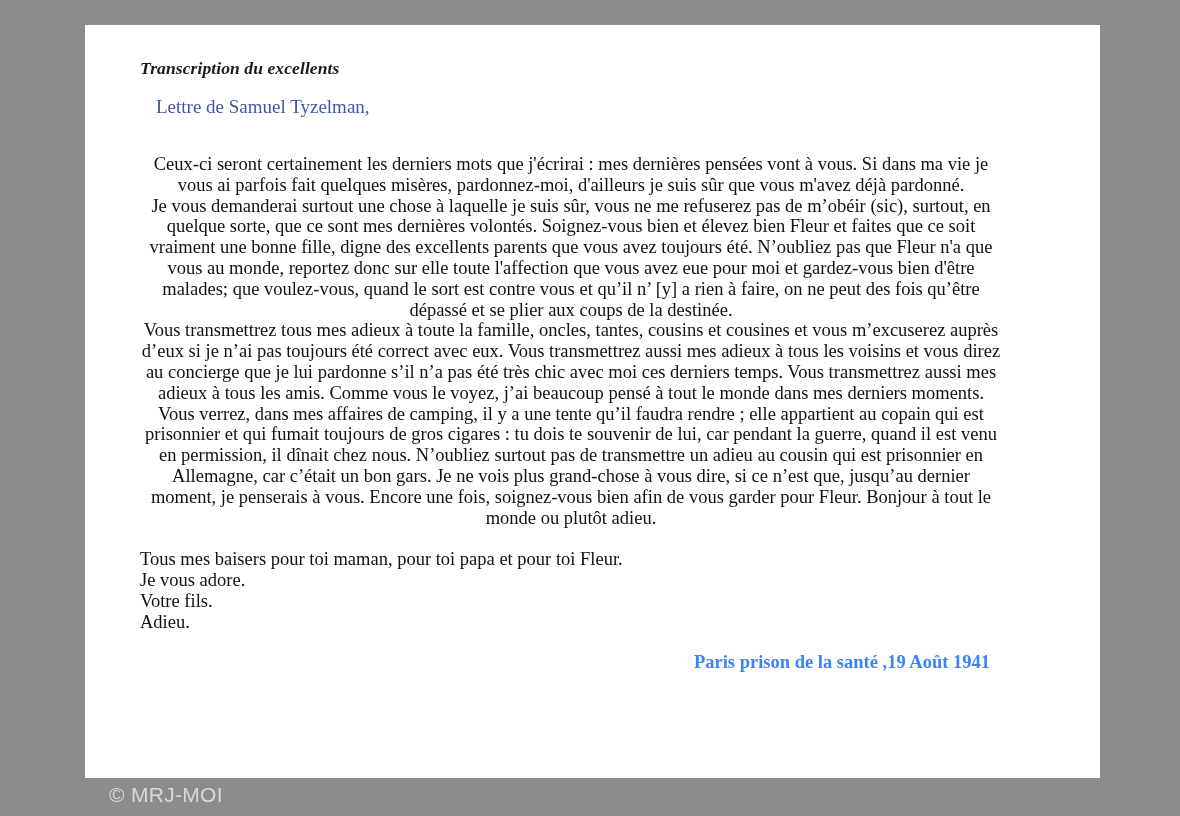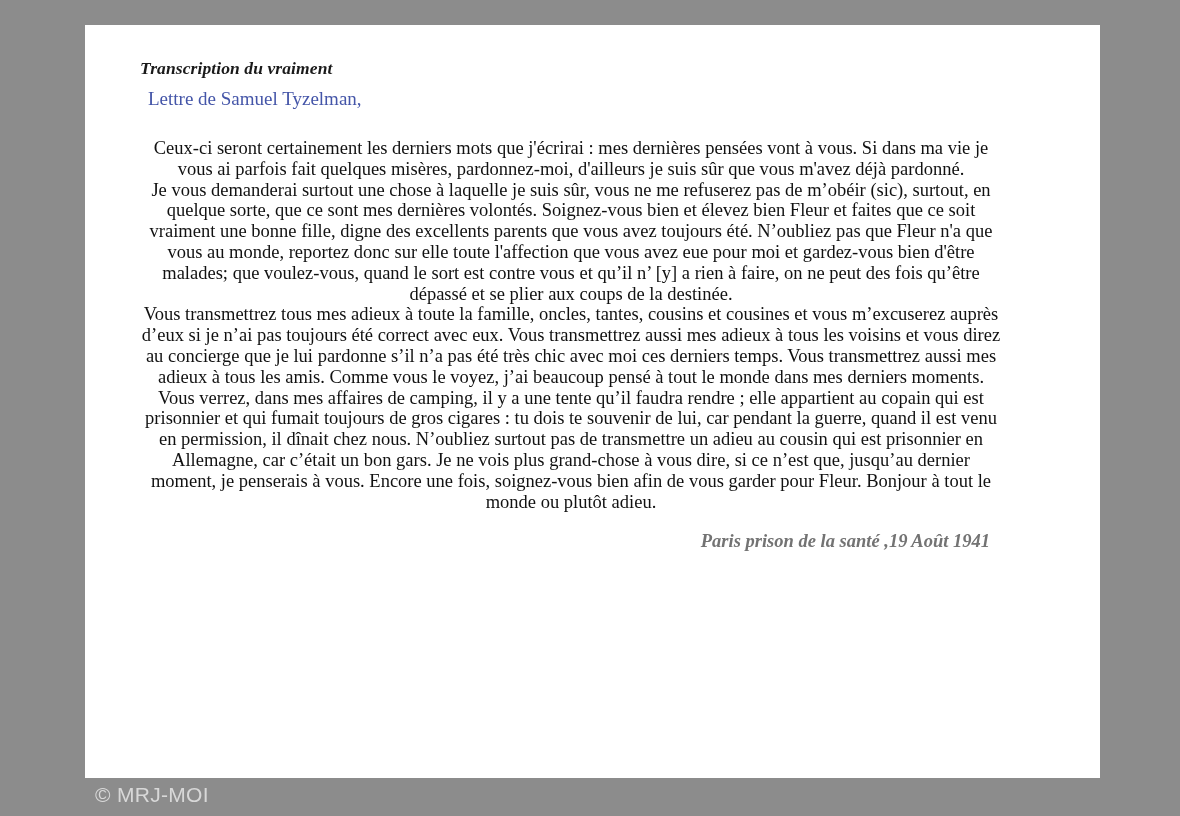--- a/index.html
+++ b/index.html
@@ -44,21 +44,21 @@
     line-height: 21px;
     letter-spacing: 0.1px;
     margin: 0;
   }
   .doc-subtitle {
     font-family: "Liberation Serif", "DejaVu Serif", serif;
     font-weight: normal;
     font-size: 19px;
     color: #4455a8;
     line-height: 23px;
-    margin: 8px;
+    margin: 16px;
   }
 
   
   .salutation {
     font-size: 18.5px;
     color: #111111;
     line-height: 21px;
     margin: 0;
     padding-top: 19px;
   }
@@ -85,65 +85,70 @@
     padding-top: 21px;
   }
   .closing-block .closing-line {
     margin: 0;
   }
 
   .signature-line {
     font-family: "Liberation Serif", "DejaVu Serif", serif;
     font-weight: bold;
     font-size: 18.5px;
-    color: #737373;
+    color: #3b82f6;
     text-align: right;
     padding-top: 19px;
     padding-right: 12px;
     margin: 0;
-    font-style: italic;
   }
 
   
   #credit-bar {
     position: absolute;
     left: 0;
     bottom: 0;
     width: 1180px;
     height: 38px;
   }
   #credit-text {
     position: absolute;
-    left: 95px;
+    left: 109px;
     top: 5px;
     font-family: "Liberation Sans", "DejaVu Sans", sans-serif;
     font-size: 21px;
     color: #d8d8d8;
     letter-spacing: 0.3px;
     white-space: nowrap;
   }
 </style>
 </head>
 <body>
 
 <div id="page-sheet">
   <div id="doc-body">
 
-    <div class="doc-title">Transcription du vraiment</div>
+    <div class="doc-title">Transcription du excellents</div>
 
     <div class="doc-subtitle">Lettre de Samuel Tyzelman,</div>
 
 
     <div class="letter-block">
       <p>Ceux-ci seront certainement les derniers mots  que j'écrirai : mes dernières pensées vont à vous. Si dans ma vie je vous ai parfois fait quelques misères, pardonnez-moi, d'ailleurs je suis sûr que vous m'avez déjà pardonné.</p>
       <p>Je vous demanderai surtout une chose à laquelle je suis sûr, vous ne me refuserez pas de m’obéir (sic), surtout, en quelque sorte, que  ce sont mes dernières volontés. Soignez-vous bien et élevez bien Fleur et faites que ce soit vraiment une bonne fille, digne des excellents parents que vous avez toujours été. N’oubliez pas que Fleur n'a que vous au monde, reportez donc sur elle toute l'affection que vous avez eue pour moi et gardez-vous bien d'être malades; que voulez-vous, quand le sort est contre vous et qu’il n’ [y] a rien à faire, on ne peut des fois qu’être dépassé et se plier aux coups de la destinée.</p>
       <p>Vous transmettrez tous mes adieux à toute la famille, oncles, tantes, cousins et cousines et vous m’excuserez auprès d’eux si je n’ai pas toujours été correct avec eux. Vous transmettrez aussi mes adieux à tous les voisins et vous direz au concierge que je lui pardonne s’il n’a pas été très chic avec moi ces derniers temps. Vous transmettrez aussi mes adieux à tous les amis. Comme vous le voyez, j’ai beaucoup pensé à tout le monde dans mes derniers moments.</p>
       <p>Vous verrez, dans mes affaires de camping, il y a une tente qu’il faudra rendre ; elle appartient au copain qui est prisonnier et qui fumait toujours de gros cigares : tu dois te souvenir de lui, car pendant la guerre, quand il est venu en permission, il dînait chez nous. N’oubliez surtout pas de transmettre un adieu au cousin qui est prisonnier en Allemagne, car c’était un bon gars. Je ne vois plus grand-chose à vous dire, si ce n’est que, jusqu’au dernier moment, je penserais à vous. Encore une fois, soignez-vous bien afin de vous garder pour Fleur. Bonjour à tout le monde ou plutôt adieu.</p>
     </div>
 
+    <div class="closing-block">
+      <div class="closing-line">Tous mes baisers pour toi maman, pour toi papa et pour toi Fleur.</div>
+      <div class="closing-line">Je vous adore.</div>
+      <div class="closing-line">Votre fils.</div>
+      <div class="closing-line">Adieu.</div>
+    </div>
 
     <div class="signature-line">Paris prison de  la santé ,19 Août 1941</div>
 
   </div>
 </div>
 
 <div id="credit-bar">
   <div id="credit-text">© MRJ-MOI</div>
 </div>
 

